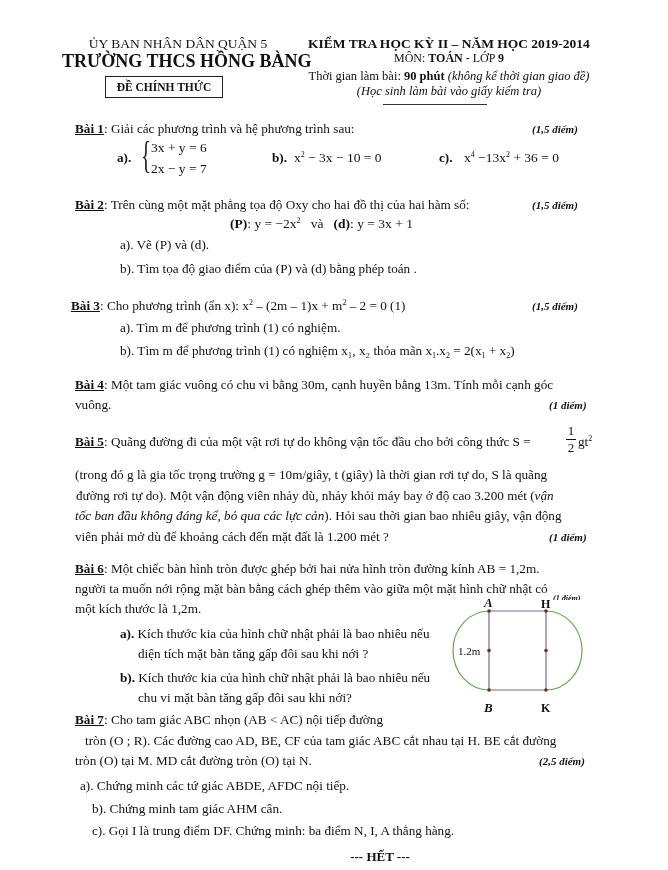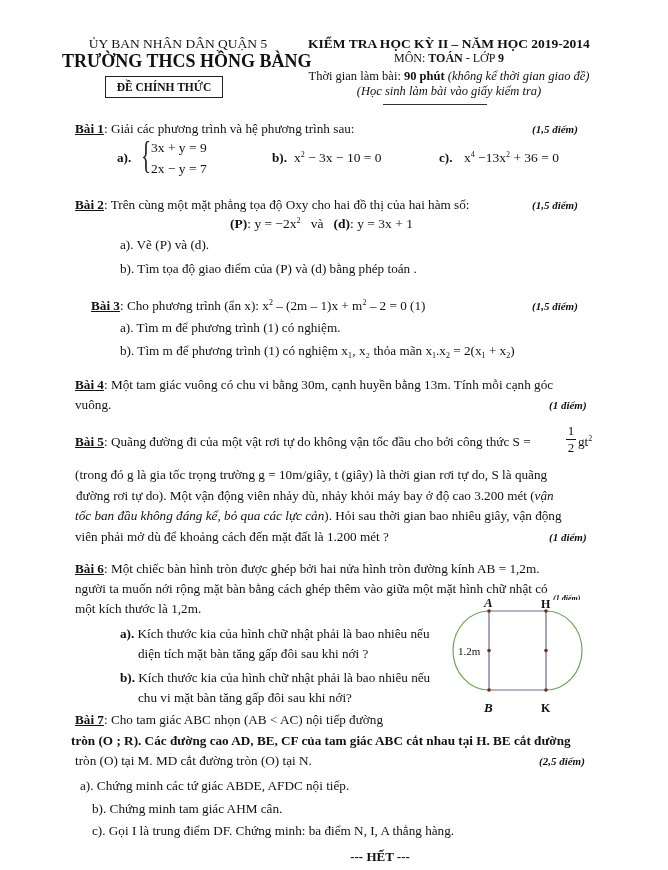--- a/index.html
+++ b/index.html
@@ -40,36 +40,36 @@
 <div class="abs center" style="left:282px; top:51px; width:334px; font-size:12px;"><span>MÔN: </span><span class="b">TOÁN</span><span>  -  LỚP </span><span class="b">9</span></div>
 <div class="abs center" style="left:282px; top:69px; width:334px; font-size:12.5px;"><span>Thời gian làm bài: </span><span class="b">90 phút</span><span class="i"> (không kể thời gian giao đề)</span></div>
 <div class="abs center i" style="left:282px; top:84px; width:334px; font-size:12.5px;font-style:italic;">(Học sinh làm bài vào giấy kiểm tra)</div>
 <div class="hr" style="left:383px; top:104px; width:104px;"></div>
 
 <div class="abs" style="left:75px; top:121px;"><span class="b u">Bài 1</span><span>:  Giải các phương trình và hệ phương trình sau:</span></div>
 <div class="abs pts" style="left:532px; top:123px;">(1,5 điểm)</div>
 
 <div class="abs b" style="left:117px; top:150px;">a).</div>
 <div class="brace" style="left:141px; top:136px;">{</div>
-<div class="abs" style="left:151px; top:140px; font-size:13.5px;">3x + y = 9</div>
+<div class="abs" style="left:151px; top:140px; font-size:13.5px;">3x + y = 6</div>
 <div class="abs" style="left:151px; top:161px; font-size:13.5px;">2x − y = 7</div>
 
 <div class="abs b" style="left:272px; top:150px;">b).</div>
 <div class="abs" style="left:294px; top:150px; font-size:13.5px;"><span>x</span><sup>2</sup><span> − 3x − 10 = 0</span></div>
 
 <div class="abs b" style="left:439px; top:150px;">c).</div>
 <div class="abs" style="left:464px; top:150px; font-size:13.5px;"><span>x</span><sup>4</sup><span> −13x</span><sup>2</sup><span> + 36 = 0</span></div>
 
 <div class="abs" style="left:75px; top:197px;"><span class="b u">Bài 2</span><span>:  Trên cùng một mặt phẳng tọa độ Oxy cho hai đồ thị của hai hàm số:</span></div>
 <div class="abs pts" style="left:532px; top:199px;">(1,5 điểm)</div>
 <div class="abs" style="left:230px; top:216px; font-size:13.5px;"><span class="b">(P)</span><span>:  y = −2x</span><sup>2</sup><span style="white-space:pre">   và   </span><span class="b">(d)</span><span>:  y = 3x + 1</span></div>
 <div class="abs" style="left:120px; top:237px;">a). Vẽ (P) và (d).</div>
 <div class="abs" style="left:120px; top:261px;">b). Tìm tọa độ giao điểm của (P) và (d) bằng phép toán .</div>
 
-<div class="abs" style="left:91px; top:298px;"><span class="b u">Bài 3</span><span>:  Cho phương trình (ẩn x):  x</span><sup>2</sup><span> – (2m – 1)x + m</span><sup>2</sup><span> – 2 = 0  (1)</span></div>
+<div class="abs" style="left:71px; top:298px;"><span class="b u">Bài 3</span><span>:  Cho phương trình (ẩn x):  x</span><sup>2</sup><span> – (2m – 1)x + m</span><sup>2</sup><span> – 2 = 0  (1)</span></div>
 <div class="abs pts" style="left:532px; top:300px;">(1,5 điểm)</div>
 <div class="abs" style="left:120px; top:320px;">a). Tìm m để phương trình (1) có  nghiệm.</div>
 <div class="abs" style="left:120px; top:343px;"><span>b). Tìm m để phương trình (1) có nghiệm x₁, x₂ thỏa mãn  x</span><sub>1</sub><span>.x</span><sub>2</sub><span> = 2(x</span><sub>1</sub><span> + x</span><sub>2</sub><span>)</span></div>
 
 <div class="abs" style="left:75px; top:377px;"><span class="b u">Bài 4</span><span>:  Một tam giác vuông có chu vi bằng 30m, cạnh huyền bằng 13m. Tính mỗi cạnh góc</span></div>
 <div class="abs" style="left:75px; top:397px;">vuông.</div>
 <div class="abs pts" style="left:549px; top:399px;">(1 điểm)</div>
 
 <div class="abs" style="left:75px; top:434px;"><span class="b u">Bài 5</span><span>: Quãng đường đi của một vật rơi tự do không vận tốc đầu cho bởi công thức S =</span></div>
 <div class="frac" style="left:566px; top:424px; width:10px;">
@@ -108,20 +108,20 @@
   <circle class="pt" cx="49" cy="95" r="1.8" fill="#7a2a1a"></circle>
   <circle class="pt" cx="106" cy="95" r="1.8" fill="#7a2a1a"></circle>
   <text x="44" y="12" font-family="Liberation Serif, serif" font-size="13" font-weight="bold" font-style="italic" fill="#111">A</text>
   <text x="101" y="13" font-family="Liberation Serif, serif" font-size="12" font-weight="bold" fill="#111">H</text>
   <text x="44" y="117" font-family="Liberation Serif, serif" font-size="13" font-weight="bold" font-style="italic" fill="#111">B</text>
   <text x="101" y="117" font-family="Liberation Serif, serif" font-size="12" font-weight="bold" fill="#111">K</text>
   <text x="18" y="60" font-family="Liberation Serif, serif" font-size="11" fill="#111">1.2m</text>
 </svg>
 
 <div class="abs" style="left:75px; top:712px;"><span class="b u">Bài 7</span><span>:  Cho tam giác ABC nhọn (AB &lt; AC) nội tiếp đường</span></div>
-<div class="abs" style="left:71px; top:733px;font-weight:bold;">tròn (O ; R). Các đường cao AD, BE, CF của tam giác ABC cắt nhau tại H. BE cắt đường</div>
+<div class="abs" style="left:85px; top:733px;">tròn (O ; R). Các đường cao AD, BE, CF của tam giác ABC cắt nhau tại H. BE cắt đường</div>
 <div class="abs" style="left:75px; top:753px;">tròn (O) tại M. MD cắt đường tròn (O) tại N.</div>
 <div class="abs pts" style="left:539px; top:755px;text-align:center;">(2,5 điểm)</div>
 <div class="abs" style="left:80px; top:778px;">a). Chứng minh các tứ giác ABDE, AFDC nội tiếp.</div>
 <div class="abs" style="left:92px; top:801px;">b). Chứng minh tam giác AHM cân.</div>
 <div class="abs" style="left:92px; top:823px;">c). Gọi I là trung điểm DF. Chứng minh: ba điểm N, I, A thẳng hàng.</div>
 
 <div class="abs center b" style="left:0; top:849px; width:668px; font-size:13px;margin-left:46px;">--- HẾT ---</div>
 
 </body></html>

